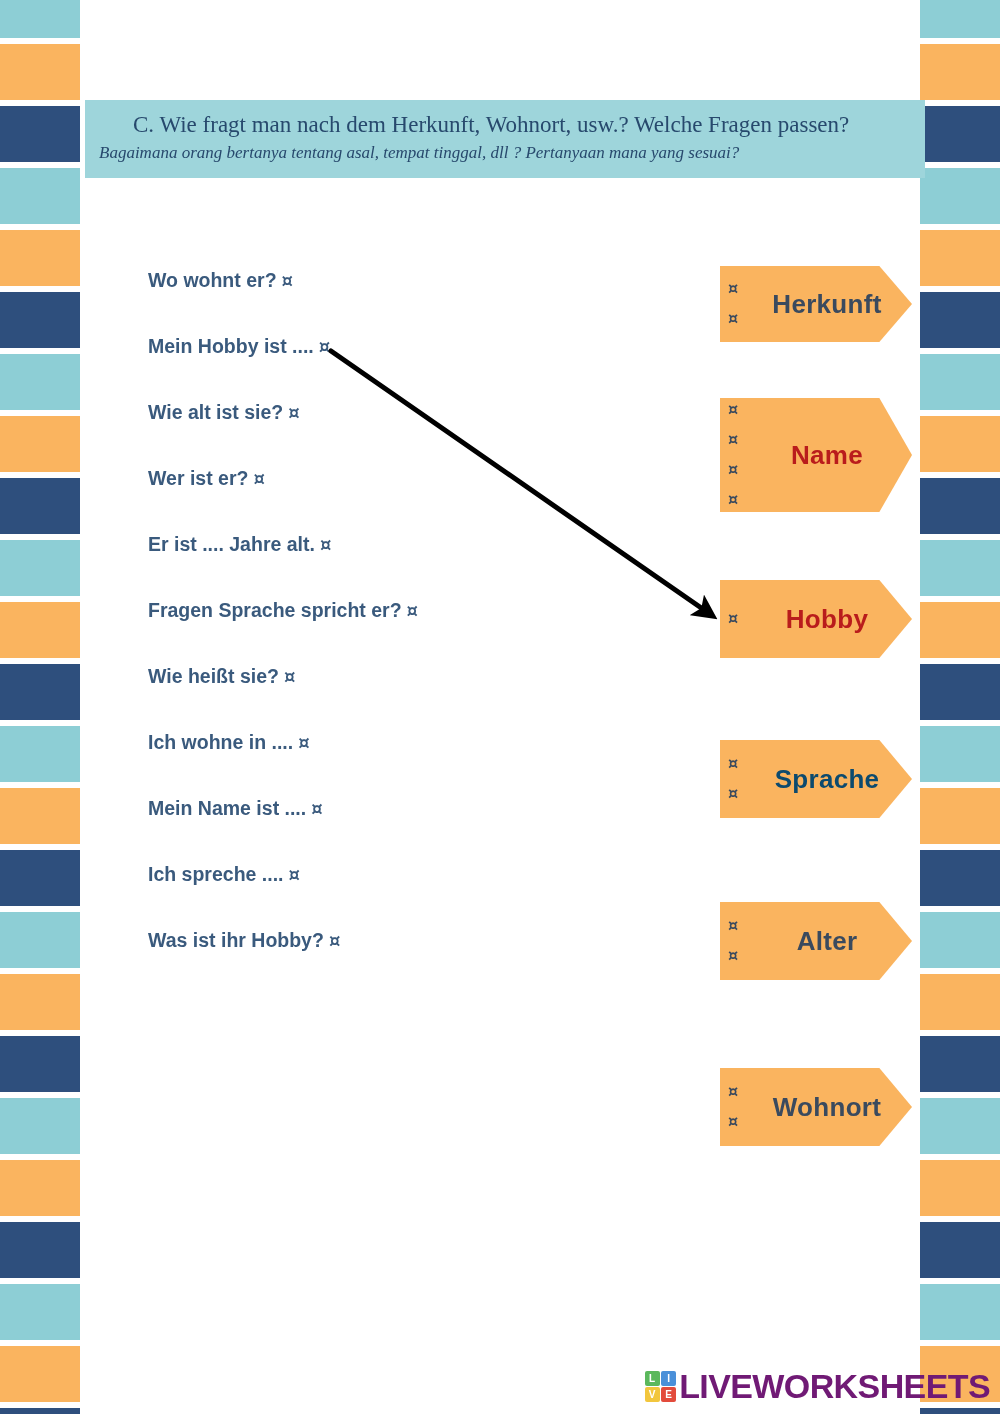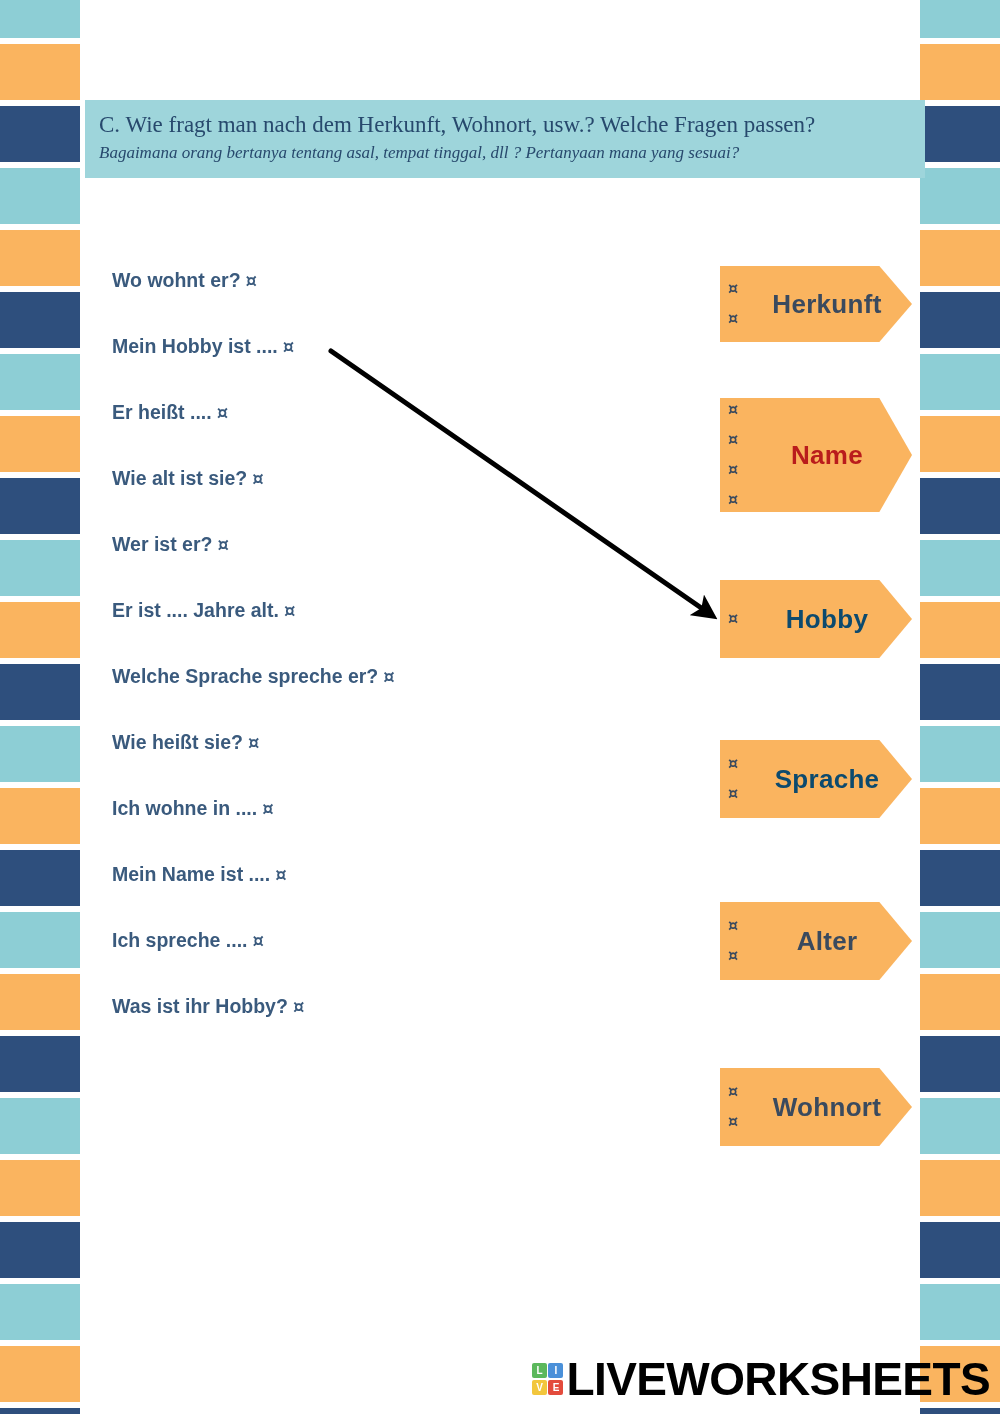--- a/index.html
+++ b/index.html
@@ -30,35 +30,37 @@
   .header-band{
     position:absolute;left:85px;top:100px;width:840px;height:78px;
     background:#9ED5DB;
     box-sizing:border-box;
     padding:11px 0 0 14px;
   }
   .header-line1{
     font-family:"Liberation Serif", serif;
     font-size:23px;color:#27496D;line-height:1.2;
     white-space:nowrap;
+    margin-left:34px;
   }
   .header-line2{
     font-family:"Liberation Serif", serif;
     font-style:italic;font-size:17px;color:#27496D;line-height:1.25;
     margin-top:3px;white-space:nowrap;
   }
 
   
   .questions{
     position:absolute;left:112px;top:262px;width:520px;
   }
   .q-item{
     height:66px;line-height:36px;
     font-size:19.5px;font-weight:bold;color:#3A5A7D;
     white-space:nowrap;
+    margin-left:36px;
   }
   .q-text{}
   .q-dot{
     font-weight:bold;color:#3A5A7D;margin-left:5px;
     font-family:"DejaVu Sans", sans-serif;font-size:18px;
   }
 
   
   .banners{position:absolute;left:720px;top:0;width:210px;height:1414px;}
   .banner{
@@ -103,21 +105,21 @@
   .logo-tiles{
     display:grid;grid-template-columns:15px 15px;grid-template-rows:15px 15px;
     gap:1.5px;margin-right:3px;
   }
   .tile{
     display:flex;align-items:center;justify-content:center;
     font-size:10px;font-weight:bold;color:#ffffff;border-radius:2px;
     font-family:"Liberation Sans", sans-serif;
   }
   .logo-word{
-    font-size:46px;font-weight:bold;color:#000000;
+    font-size:34px;font-weight:bold;color:#701a75;
     letter-spacing:-0.6px;font-family:"Liberation Sans", sans-serif;
   }
 </style>
 </head>
 <body>
 
 <div id="page">
 
   <div class="border-strip border-left">
     <div class="stripes" id="stripes-left">
@@ -178,25 +180,24 @@
   </div>
 
   <div class="header-band">
     <div class="header-line1">C. Wie fragt man nach dem Herkunft, Wohnort, usw.? Welche Fragen passen?</div>
     <div class="header-line2">Bagaimana orang bertanya tentang asal, tempat tinggal, dll ? Pertanyaan mana yang sesuai?</div>
   </div>
 
   <div class="questions" id="question-list">
       <div class="q-item"><span class="q-text">Wo wohnt er?</span><span class="q-dot">¤</span></div>
       <div class="q-item"><span class="q-text">Mein Hobby ist ....</span><span class="q-dot">¤</span></div>
-      <div class="q-item"><span class="q-text">Er heißt ....</span><span class="q-dot">¤</span></div>
       <div class="q-item"><span class="q-text">Wie alt ist sie?</span><span class="q-dot">¤</span></div>
       <div class="q-item"><span class="q-text">Wer ist er?</span><span class="q-dot">¤</span></div>
       <div class="q-item"><span class="q-text">Er ist .... Jahre alt.</span><span class="q-dot">¤</span></div>
-      <div class="q-item"><span class="q-text">Welche Sprache spreche er?</span><span class="q-dot">¤</span></div>
+      <div class="q-item"><span class="q-text">Fragen Sprache spricht er?</span><span class="q-dot">¤</span></div>
       <div class="q-item"><span class="q-text">Wie heißt sie?</span><span class="q-dot">¤</span></div>
       <div class="q-item"><span class="q-text">Ich wohne in ....</span><span class="q-dot">¤</span></div>
       <div class="q-item"><span class="q-text">Mein Name ist ....</span><span class="q-dot">¤</span></div>
       <div class="q-item"><span class="q-text">Ich spreche ....</span><span class="q-dot">¤</span></div>
       <div class="q-item"><span class="q-text">Was ist ihr Hobby?</span><span class="q-dot">¤</span></div>
     </div>
 
   <div class="banners" id="banner-list">
       <div class="banner" style="top: 266px; height: 76px; background: rgb(250, 180, 95);">
         <div class="fold" style="background: rgb(179, 174, 126);"></div>
@@ -214,21 +215,21 @@
           <span class="b-dot">¤</span>
           <span class="b-dot">¤</span>
         </div>
         <div class="banner-label" style="color: #b91c1c;">Name</div>
       </div>
       <div class="banner" style="top: 580px; height: 78px; background: rgb(250, 180, 95);">
         <div class="fold" style="background: rgb(179, 174, 126);"></div>
         <div class="banner-dots">
           <span class="b-dot">¤</span>
         </div>
-        <div class="banner-label" style="color: #0c4a6e;">Hobby</div>
+        <div class="banner-label" style="color: #b91c1c;">Hobby</div>
       </div>
       <div class="banner" style="top: 740px; height: 78px; background: rgb(250, 180, 95);">
         <div class="fold" style="background: rgb(179, 174, 126);"></div>
         <div class="banner-dots">
           <span class="b-dot">¤</span>
           <span class="b-dot">¤</span>
         </div>
         <div class="banner-label" style="color: #0c4a6e;">Sprache</div>
       </div>
       <div class="banner" style="top: 902px; height: 78px; background: rgb(250, 180, 95);">

